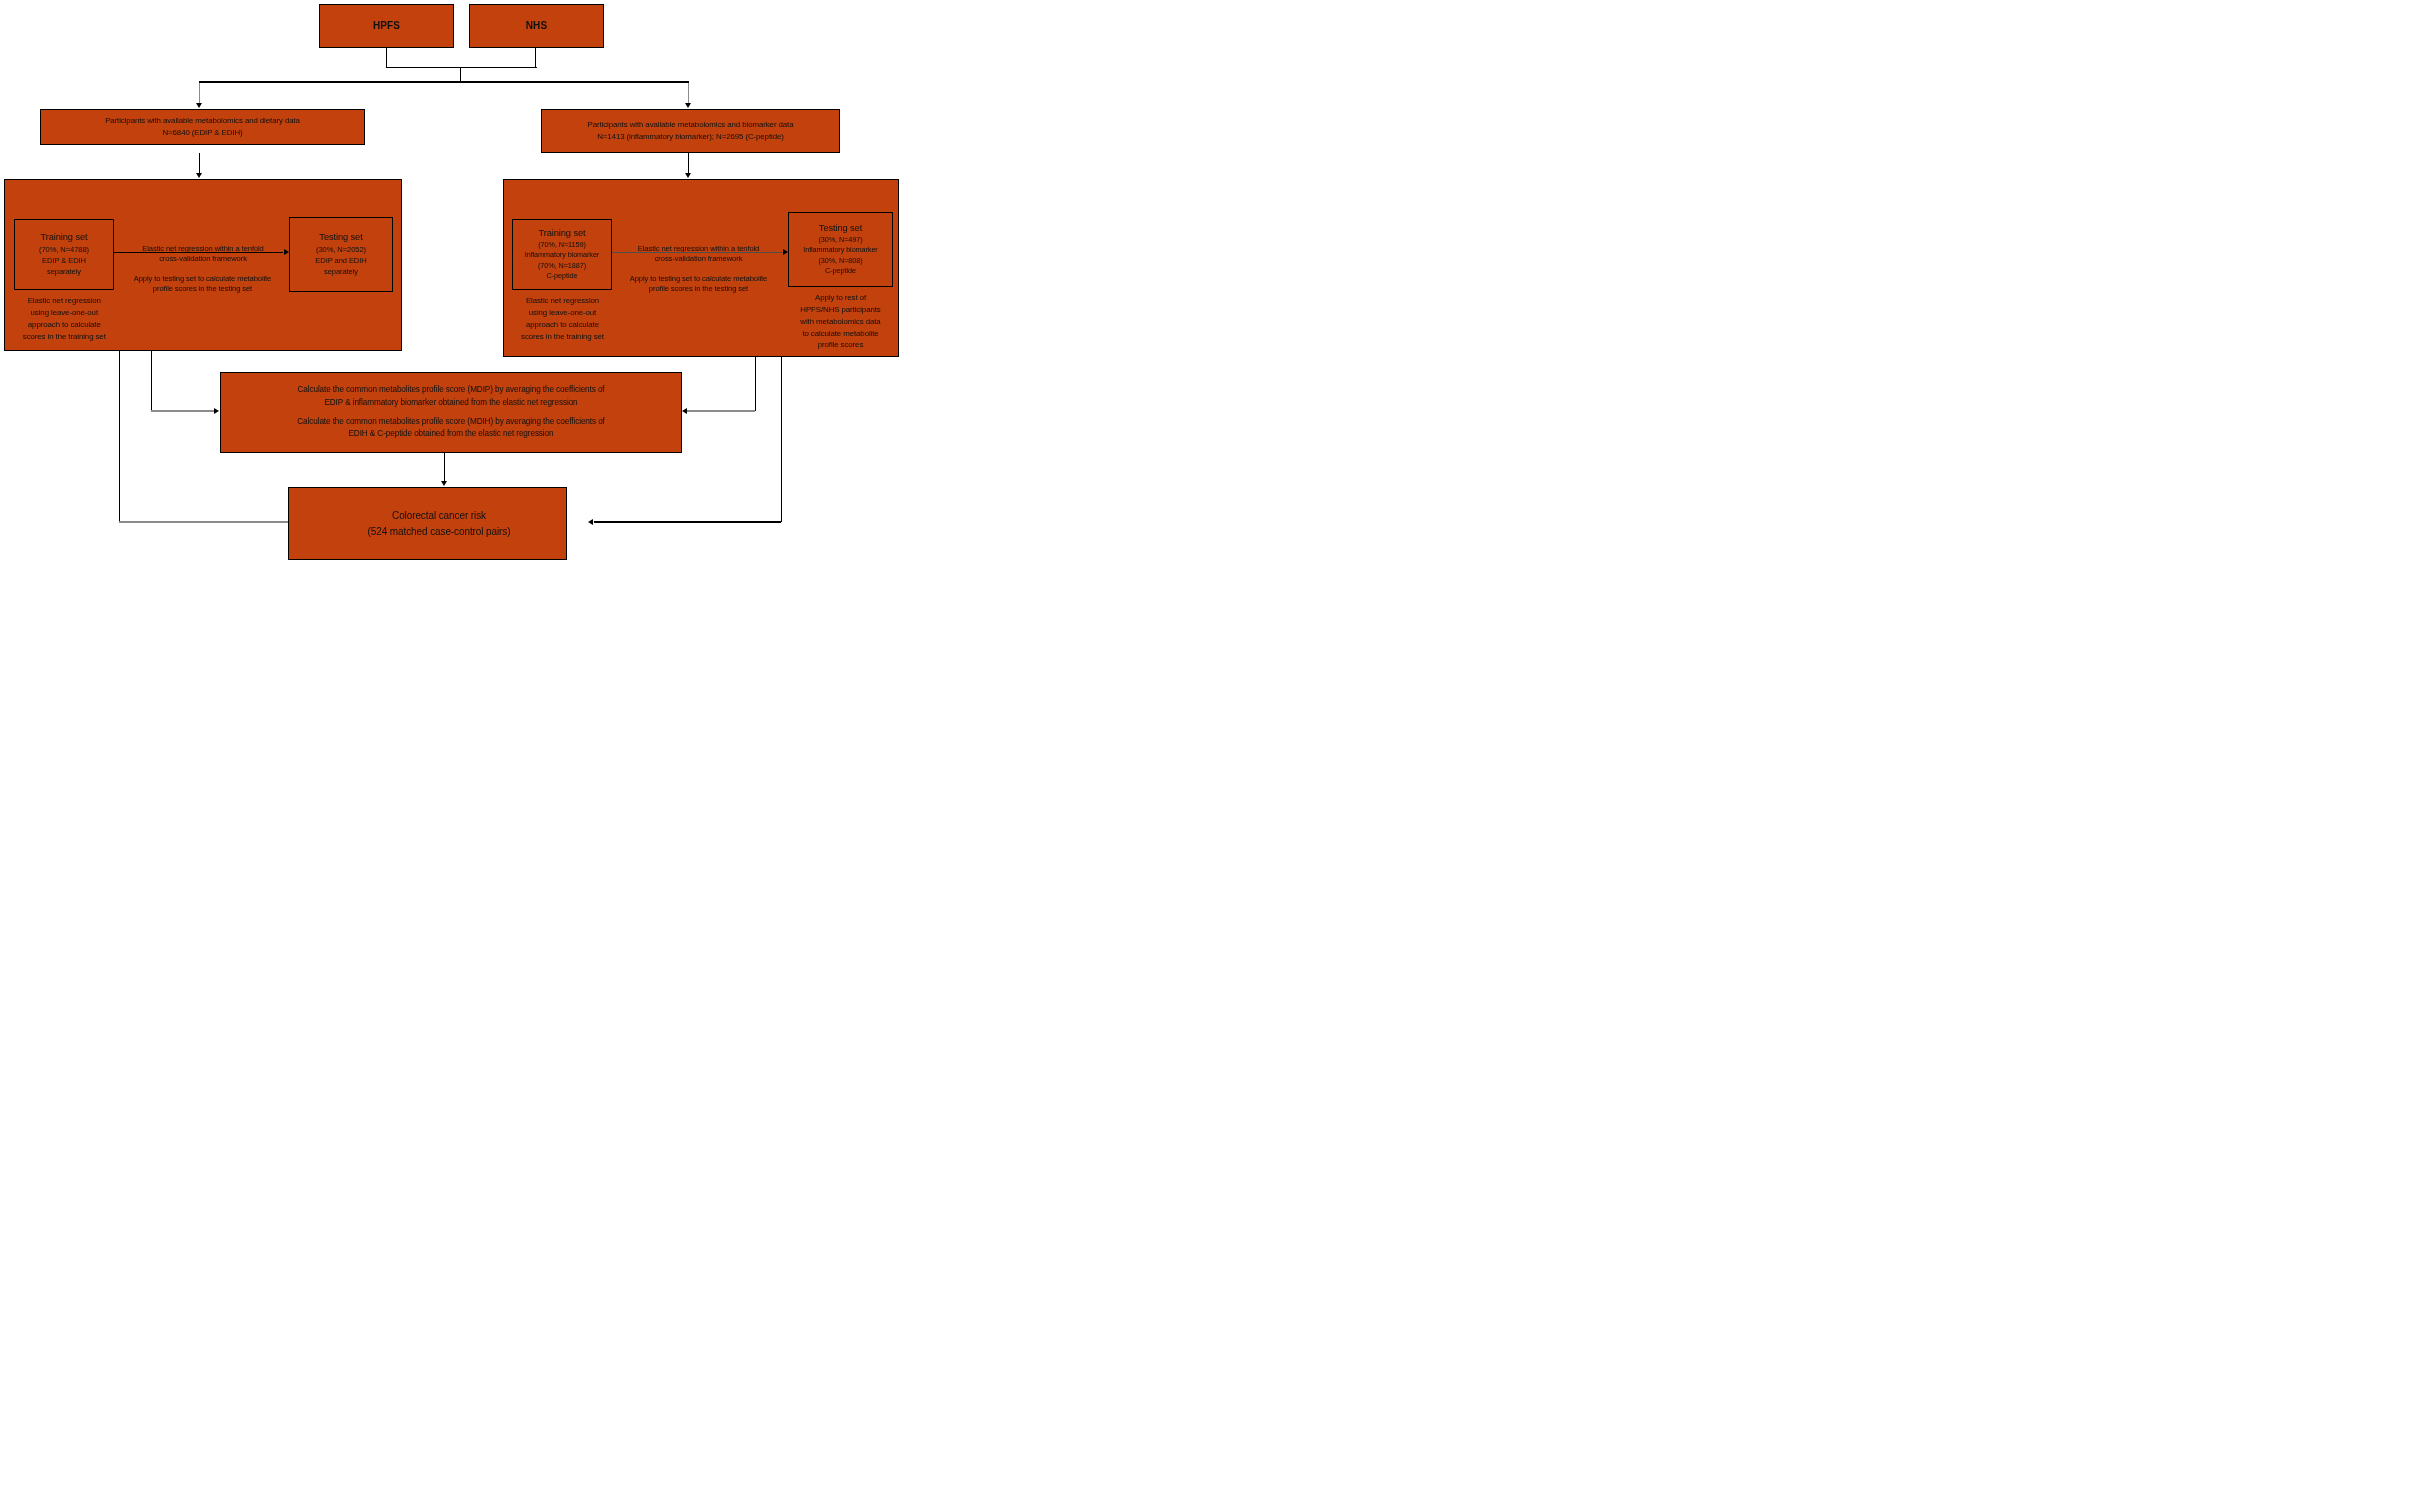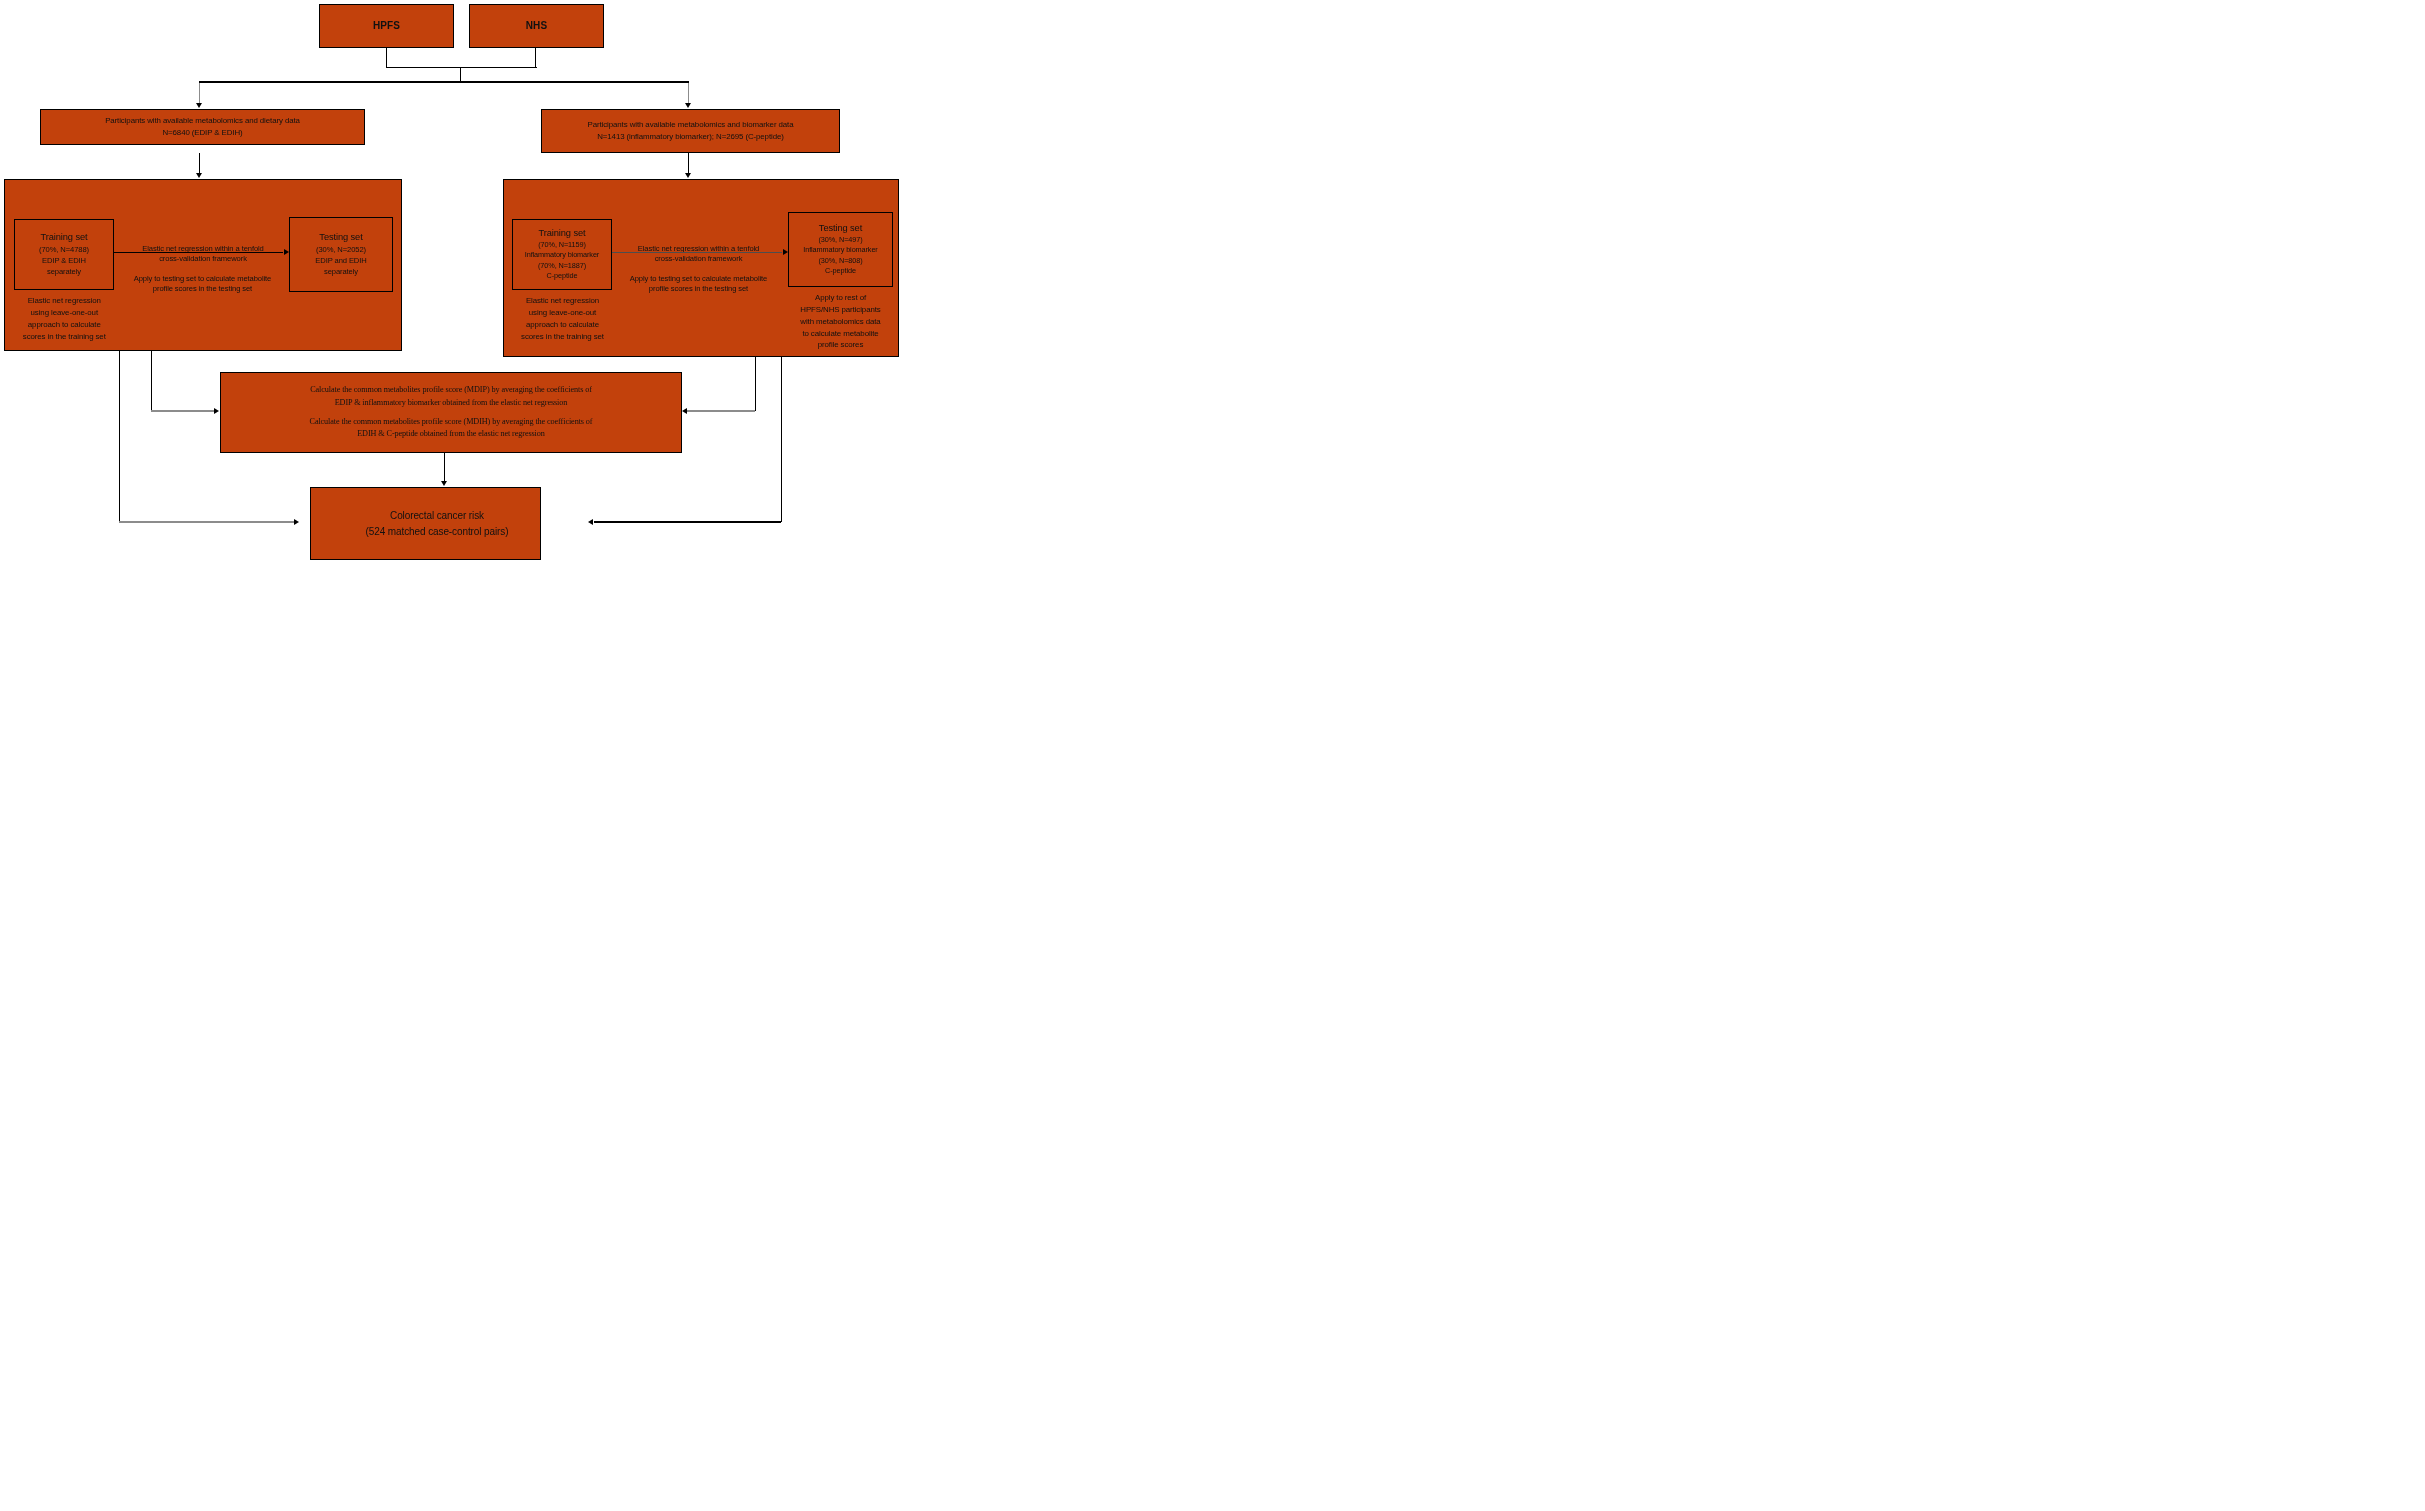--- a/index.html
+++ b/index.html
@@ -37,21 +37,21 @@
   .ah-down{border-left:3.5px solid transparent;border-right:3.5px solid transparent;border-top:5.3px solid #000;}
   .ah-right{border-top:3.5px solid transparent;border-bottom:3.5px solid transparent;border-left:5.3px solid #000;}
   .ah-left{border-top:3.5px solid transparent;border-bottom:3.5px solid transparent;border-right:5.3px solid #000;}
   .cohort-label{font-size:10px;font-weight:700;letter-spacing:0.1px;}
   .part-text{font-size:7.9px;line-height:1.55;}
   .inner-title{font-size:9.3px;line-height:1.35;}
   .inner-body{font-size:7.6px;line-height:1.5;}
   .inner-body-sm{font-size:7.3px;line-height:1.45;}
   .lbl{font-size:7.6px;margin-top:16px;}
   .note{font-size:7.9px;line-height:1.5;}
-  .mdip-p{font-size:8.2px;line-height:1.55;white-space:pre-line;text-align:center;font-family:Liberation Serif, serif;}
+  .mdip-p{font-size:8.2px;line-height:1.55;white-space:pre-line;text-align:center;}
   .crc-title{font-size:10px;}
   .crc-sub{font-size:10px;margin-top:5.3px;}
 </style>
 </head>
 <body>
 
 <div id="canvas">
 
   <div class="box strong" style="left:319px;top:3.5px;width:135px;height:44px;">
     <span class="cohort-label">HPFS</span>
@@ -167,19 +167,19 @@
   <div class="box strong" style="left:220px;top:372px;width:462px;height:81px;padding:2.3px 5.8px;">
     <div class="mdip-p">Calculate the common metabolites profile score (MDIP) by averaging the coefficients of
 EDIP &amp; inflammatory biomarker obtained from the elastic net regression</div>
     <div class="mdip-p" style="margin-top:6.4px;">Calculate the common metabolites profile score (MDIH) by averaging the coefficients of
 EDIH &amp; C-peptide obtained from the elastic net regression</div>
   </div>
 
   <div class="ln" style="left:444px;top:453px;width:1.2px;height:29px;"></div>
   <div class="ah ah-down" style="left:441px;top:481px;"></div>
 
-  <div class="box strong" style="left:310px;top:487px;width:231px;height:73px;padding-left:23px;">
+  <div class="box strong" style="left:288px;top:487px;width:279px;height:73px;padding-left:23px;">
     <div class="crc-title">Colorectal cancer risk</div>
     <div class="crc-sub">(524 matched case-control pairs)</div>
   </div>
 
 </div>
 
 
 </body></html>

